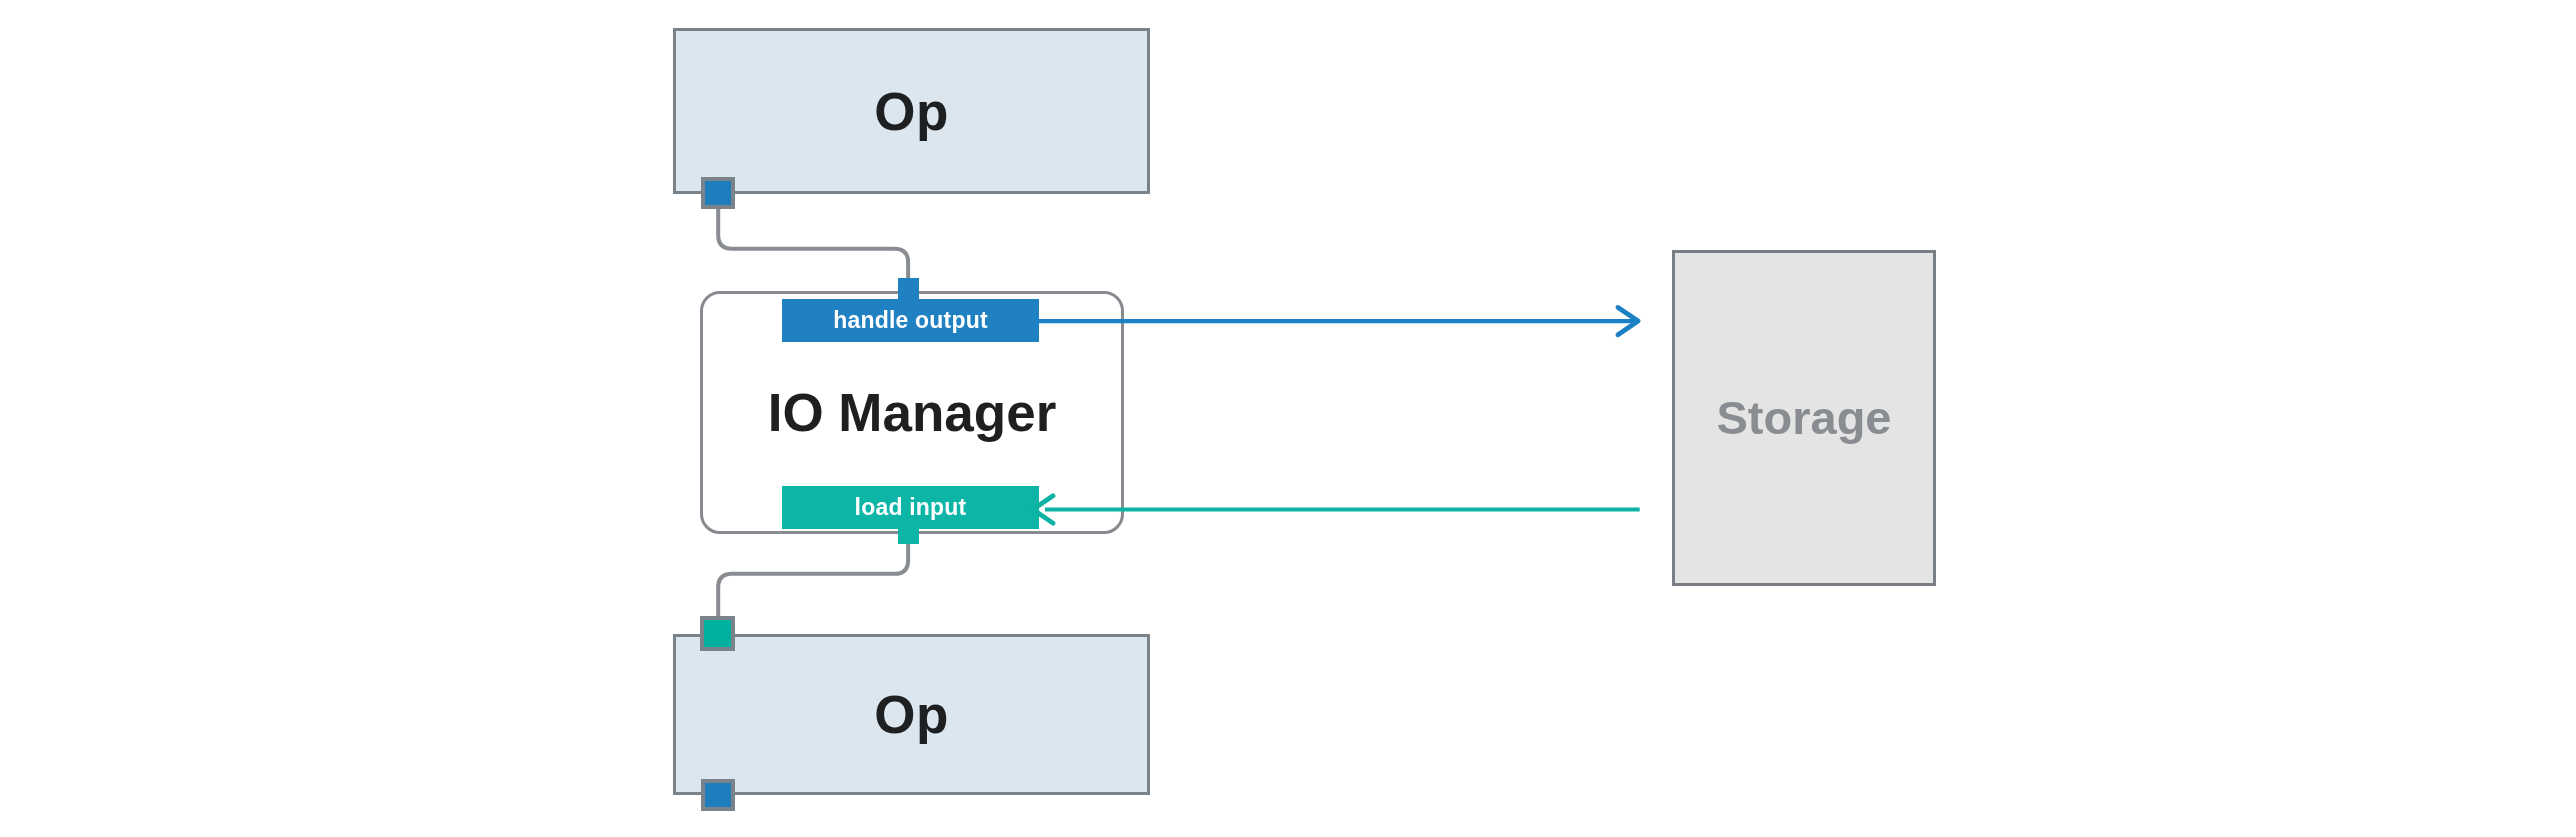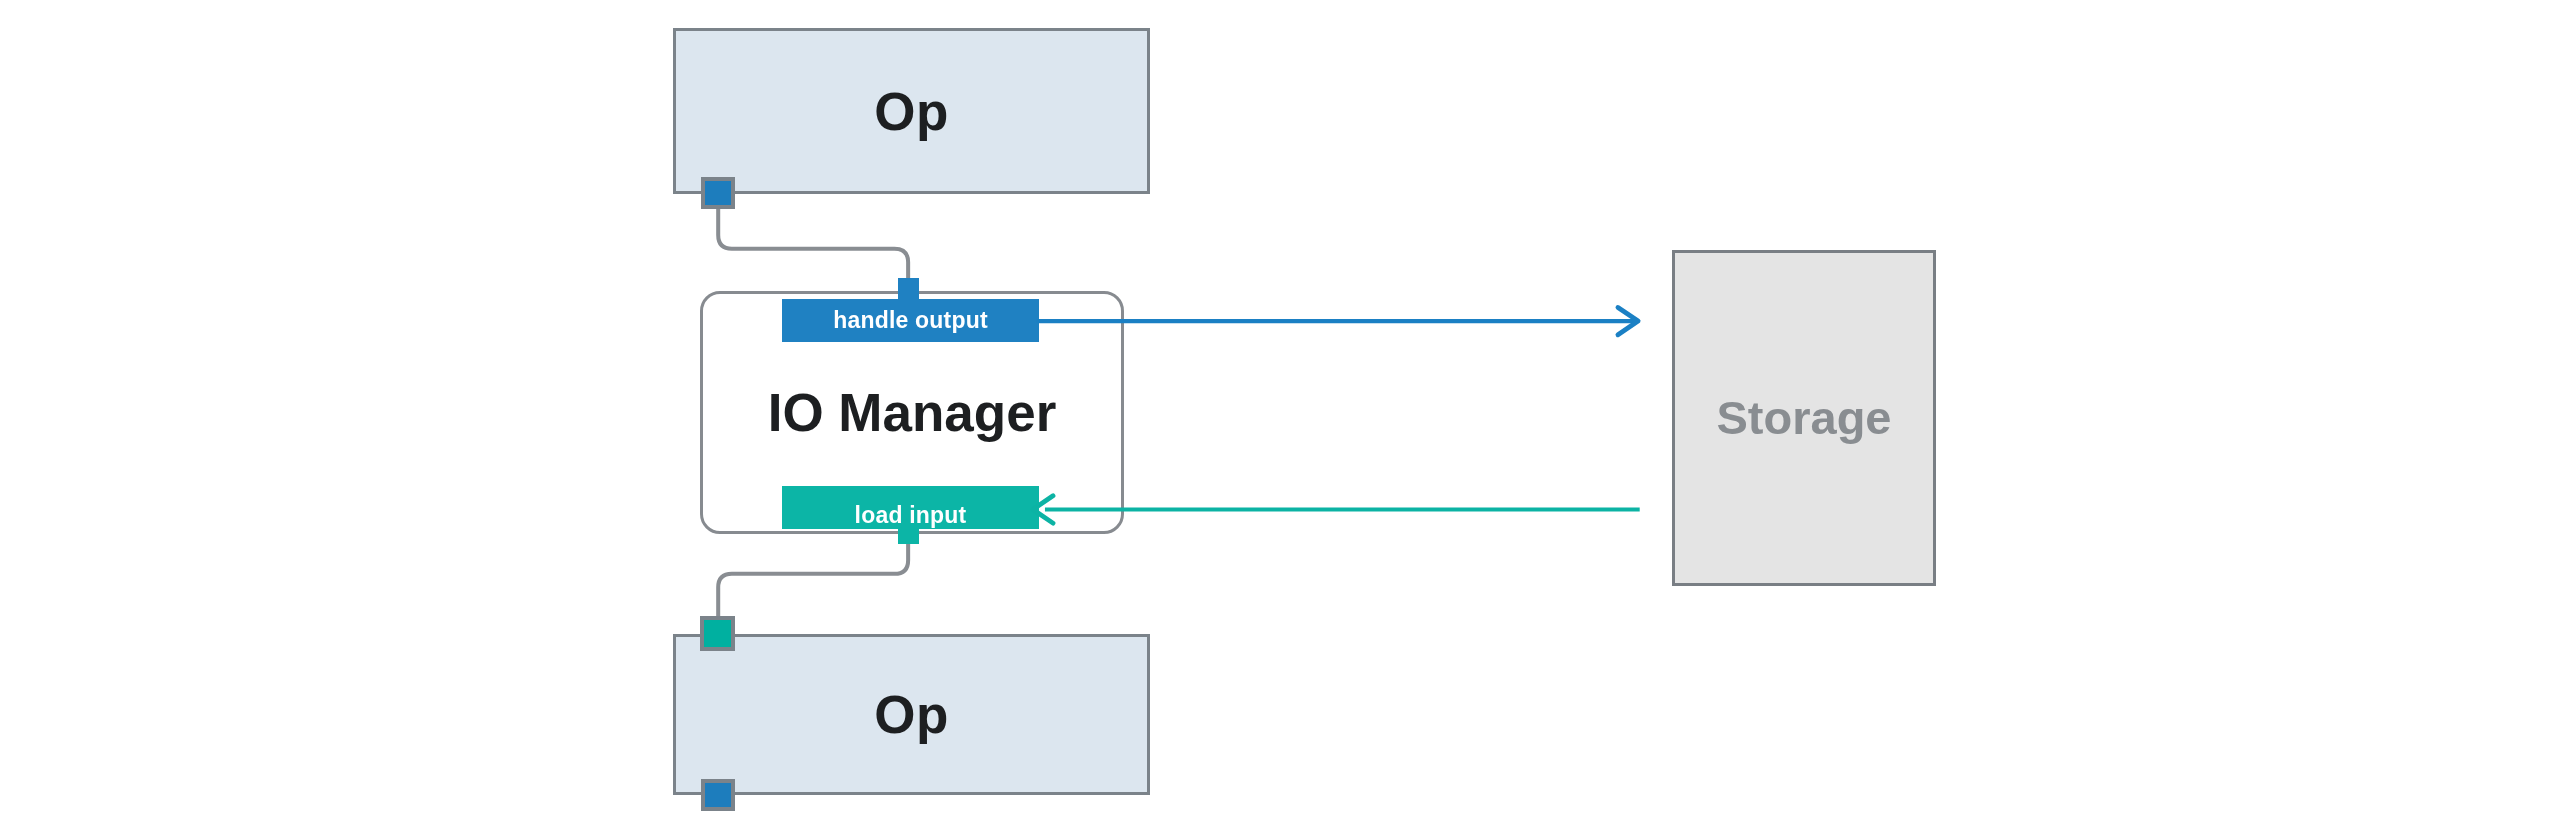--- a/index.html
+++ b/index.html
@@ -32,21 +32,21 @@
     font-size:53px;font-weight:700;color:#1d1f21;
   }
 
   .badge{
     position:absolute;left:782px;width:257px;height:43px;
     display:flex;align-items:center;justify-content:center;
     color:#ffffff;font-size:23px;font-weight:700;
     letter-spacing:0.2px;
   }
   #badge-handle-output{top:299px;background:#1f81c2;}
-  #badge-load-input{top:486px;background:#0cb5a6;align-items:flex-end;}
+  #badge-load-input{top:486px;background:#0cb5a6;}
 
   .tab{position:absolute;left:898px;width:21px;}
   #tab-handle-output{top:278px;height:22.5px;background:#1f81c2;}
   #tab-load-input{top:527px;height:17px;background:#0cb5a6;}
 
   .port{position:absolute;box-sizing:border-box;border:4px solid #7b838a;}
   #port-op-top-output{left:701px;top:177px;width:34px;height:32px;background:#1d7dbd;}
   #port-op-bottom-input{left:700px;top:616px;width:35px;height:35px;background:#00b0a0;}
   #port-op-bottom-output{left:701px;top:779px;width:34px;height:32px;background:#1d7dbd;}
 

